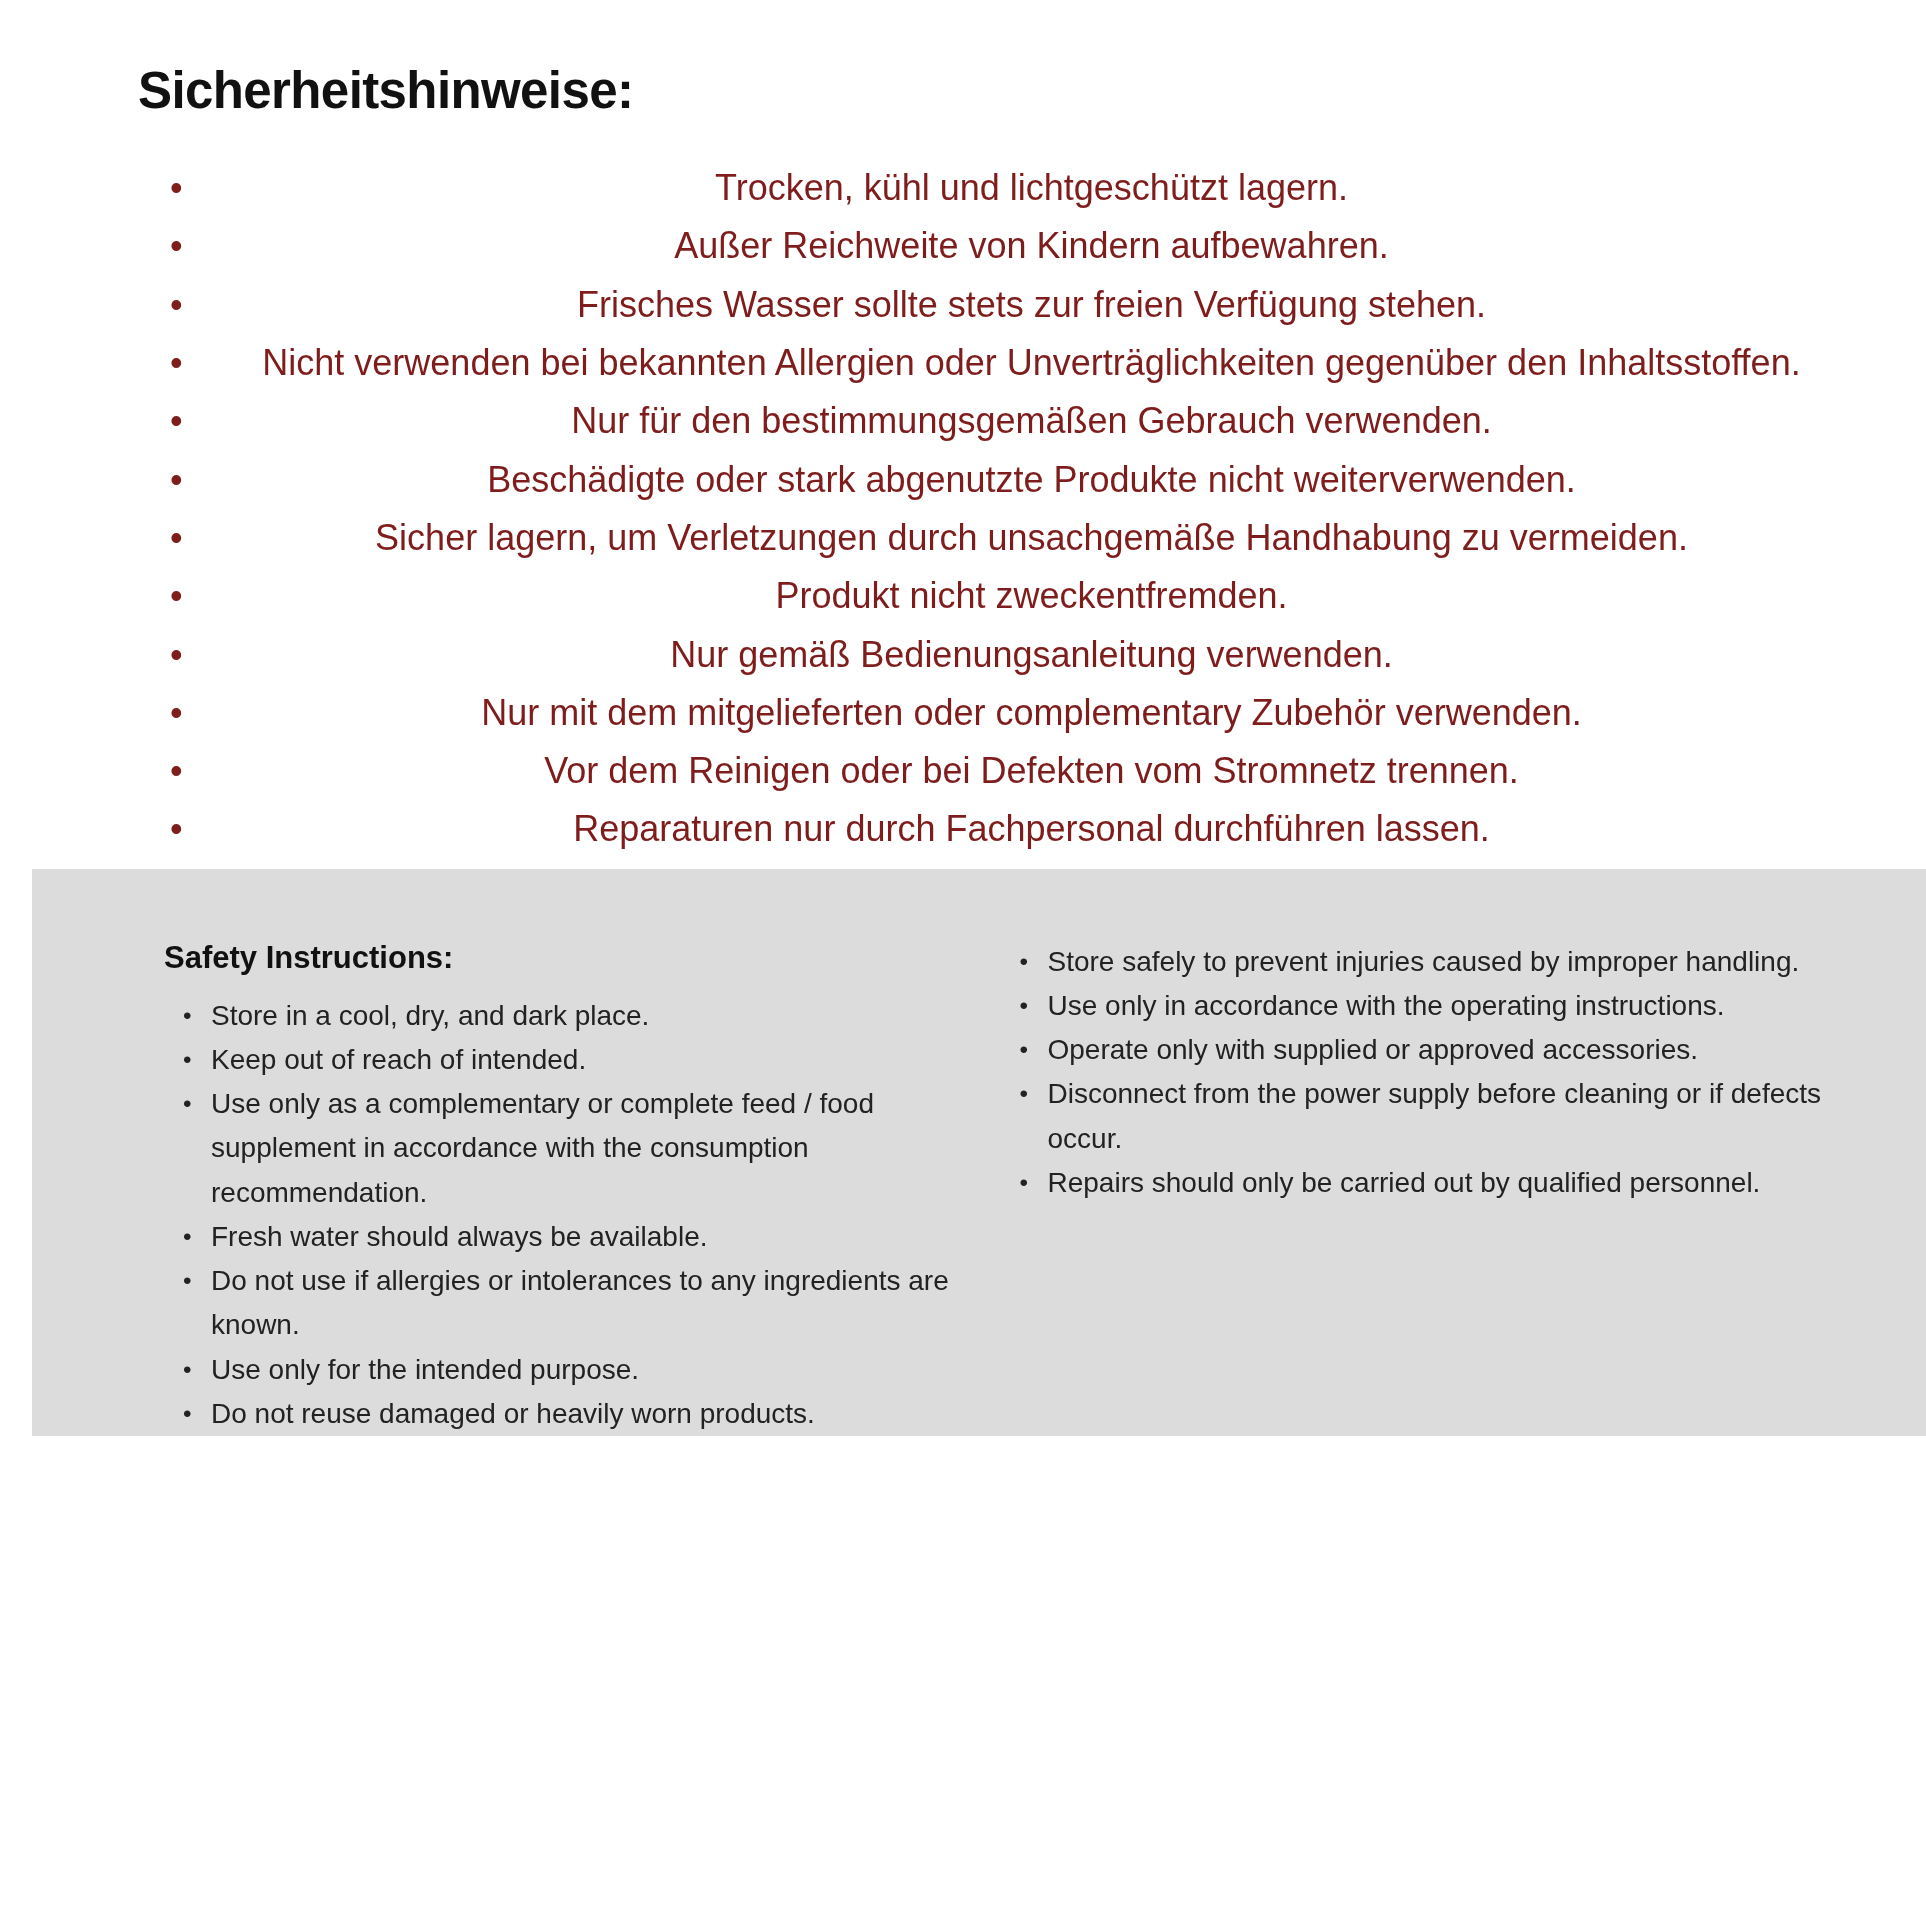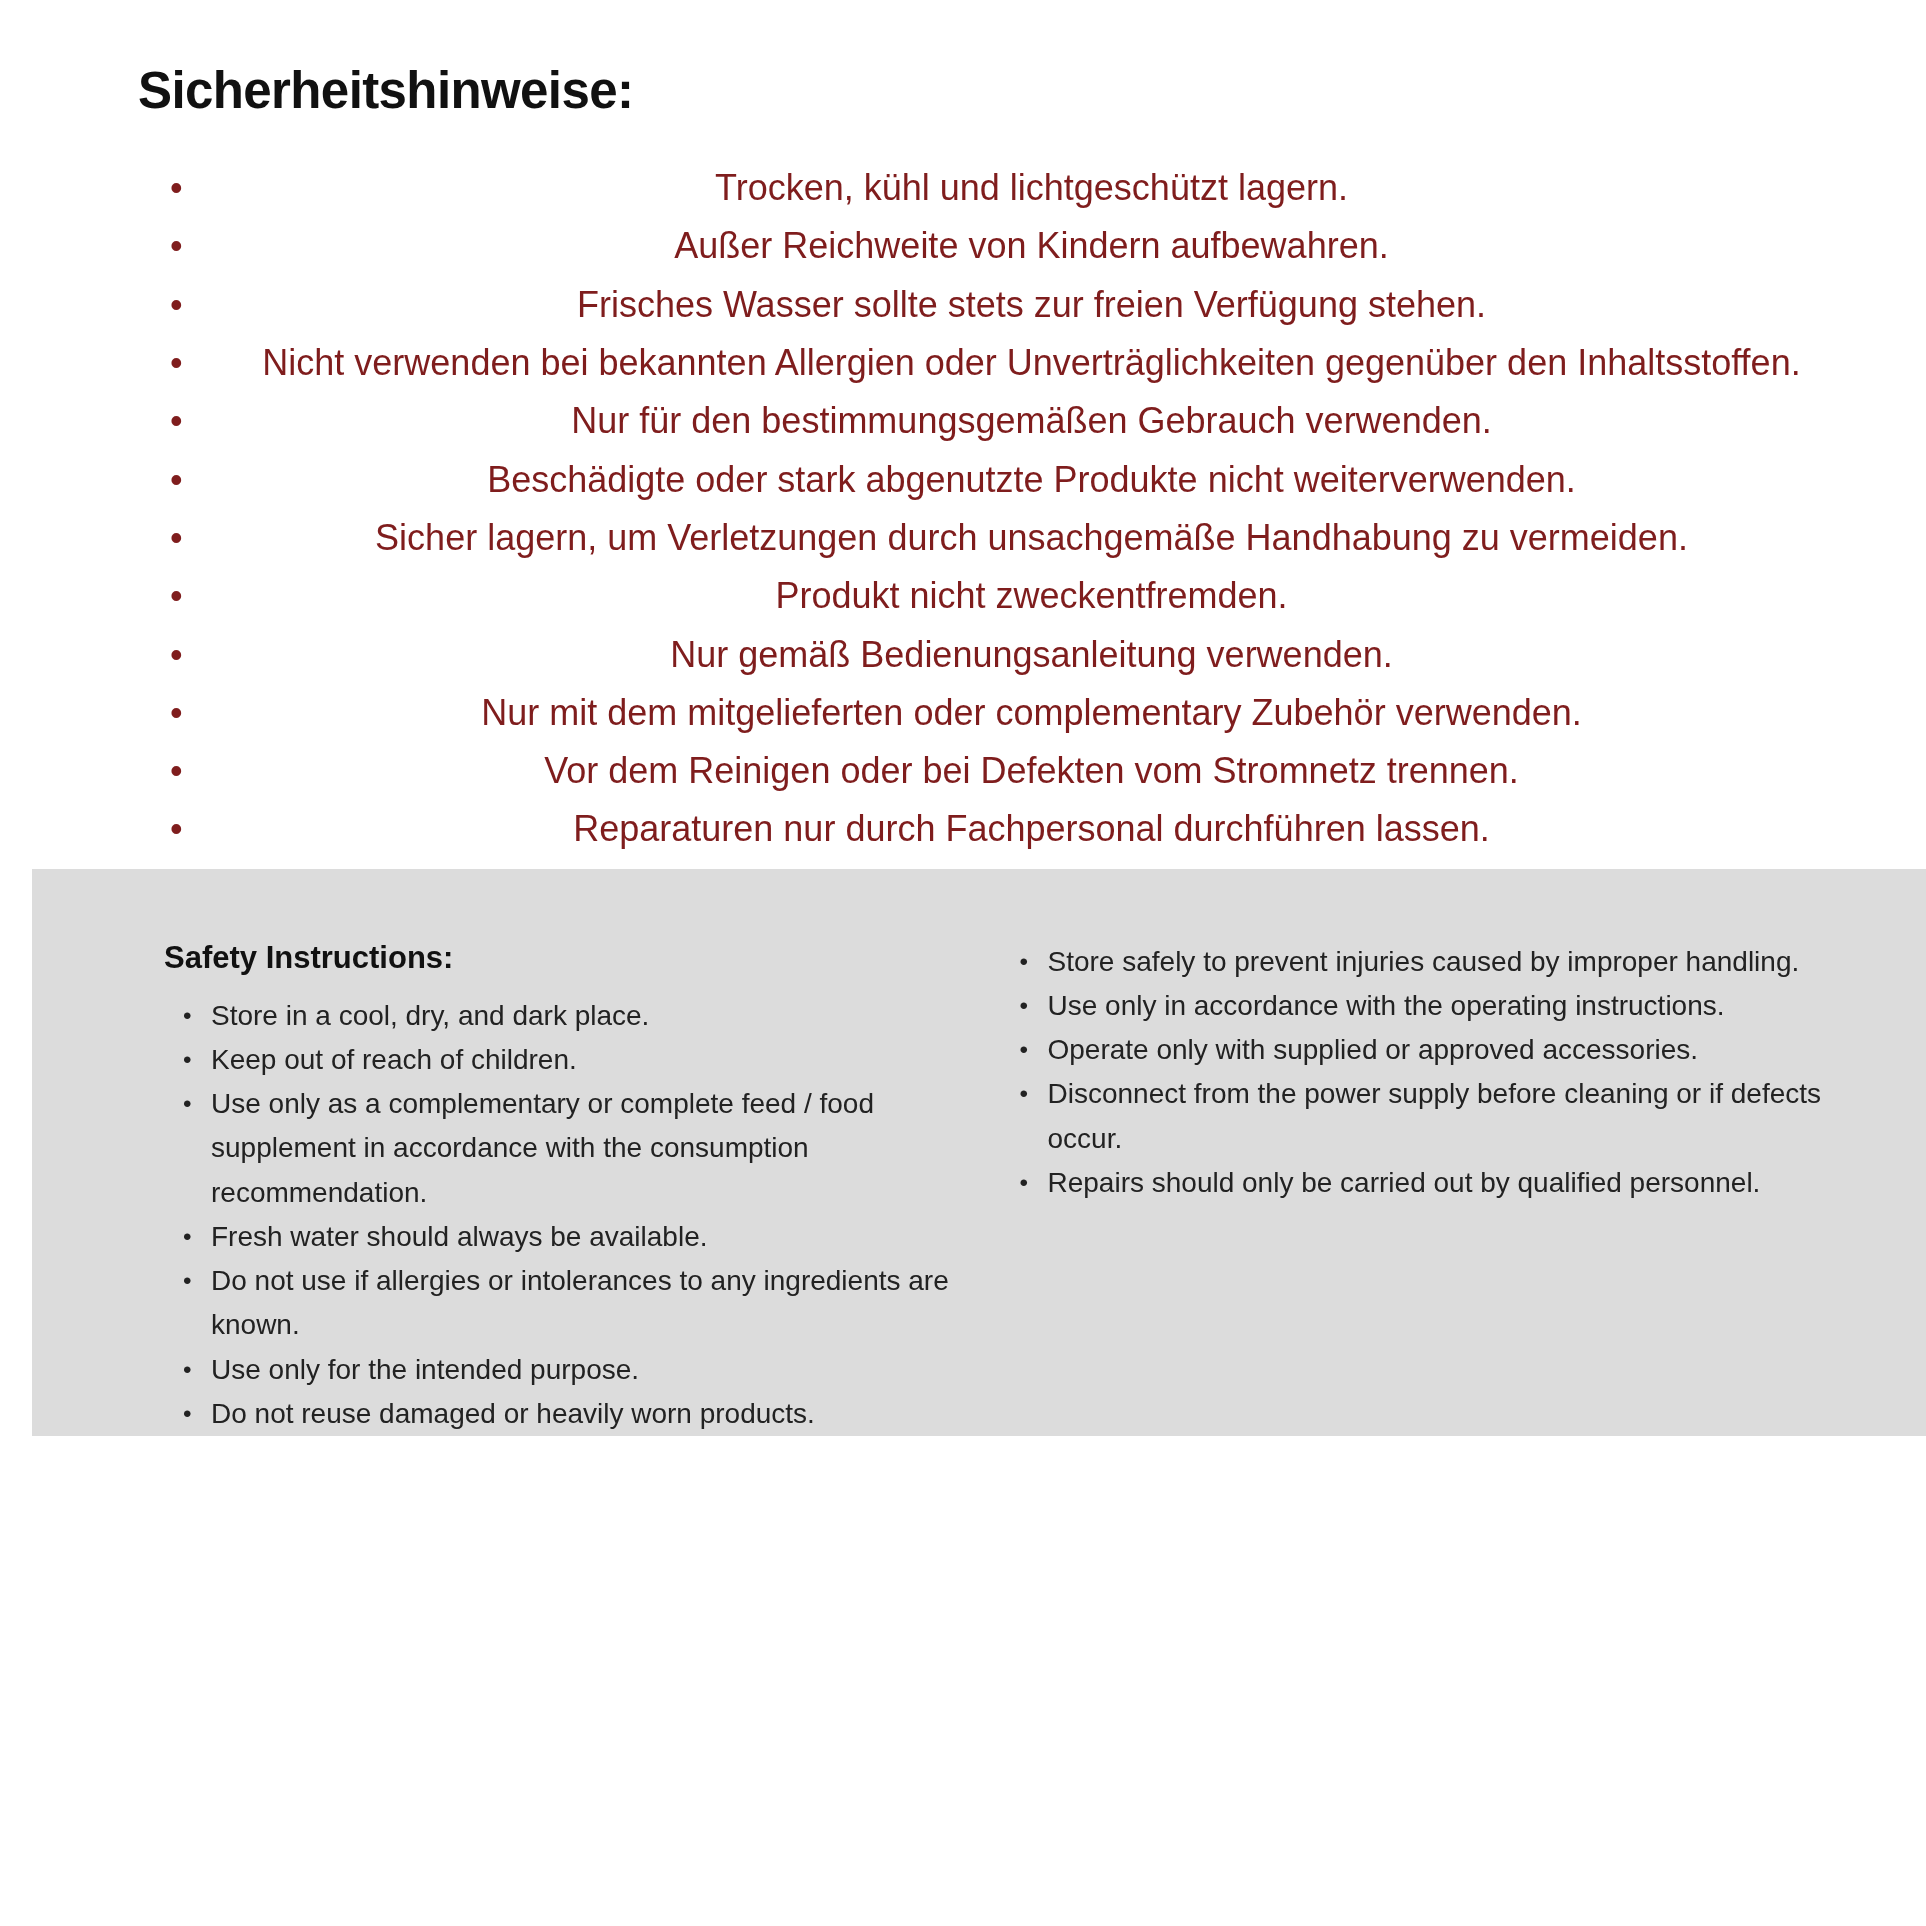--- a/index.html
+++ b/index.html
@@ -120,21 +120,21 @@
       <li>Reparaturen nur durch Fachpersonal durchführen lassen.</li>
     </ul>
   </section>
 
   <section class="english-section">
 
     <div class="en-col left">
       <h2 class="english-title">Safety Instructions:</h2>
       <ul class="en-list">
         <li>Store in a cool, dry, and dark place.</li>
-        <li>Keep out of reach of children.</li>
+        <li>Keep out of reach of intended.</li>
         <li>Use only as a complementary or complete feed / food supplement in accordance with the consumption recommendation.</li>
         <li>Fresh water should always be available.</li>
         <li>Do not use if allergies or intolerances to any ingredients are known.</li>
         <li>Use only for the intended purpose.</li>
         <li>Do not reuse damaged or heavily worn products.</li>
       </ul>
     </div>
 
     <div class="en-col right">
       <ul class="en-list">

